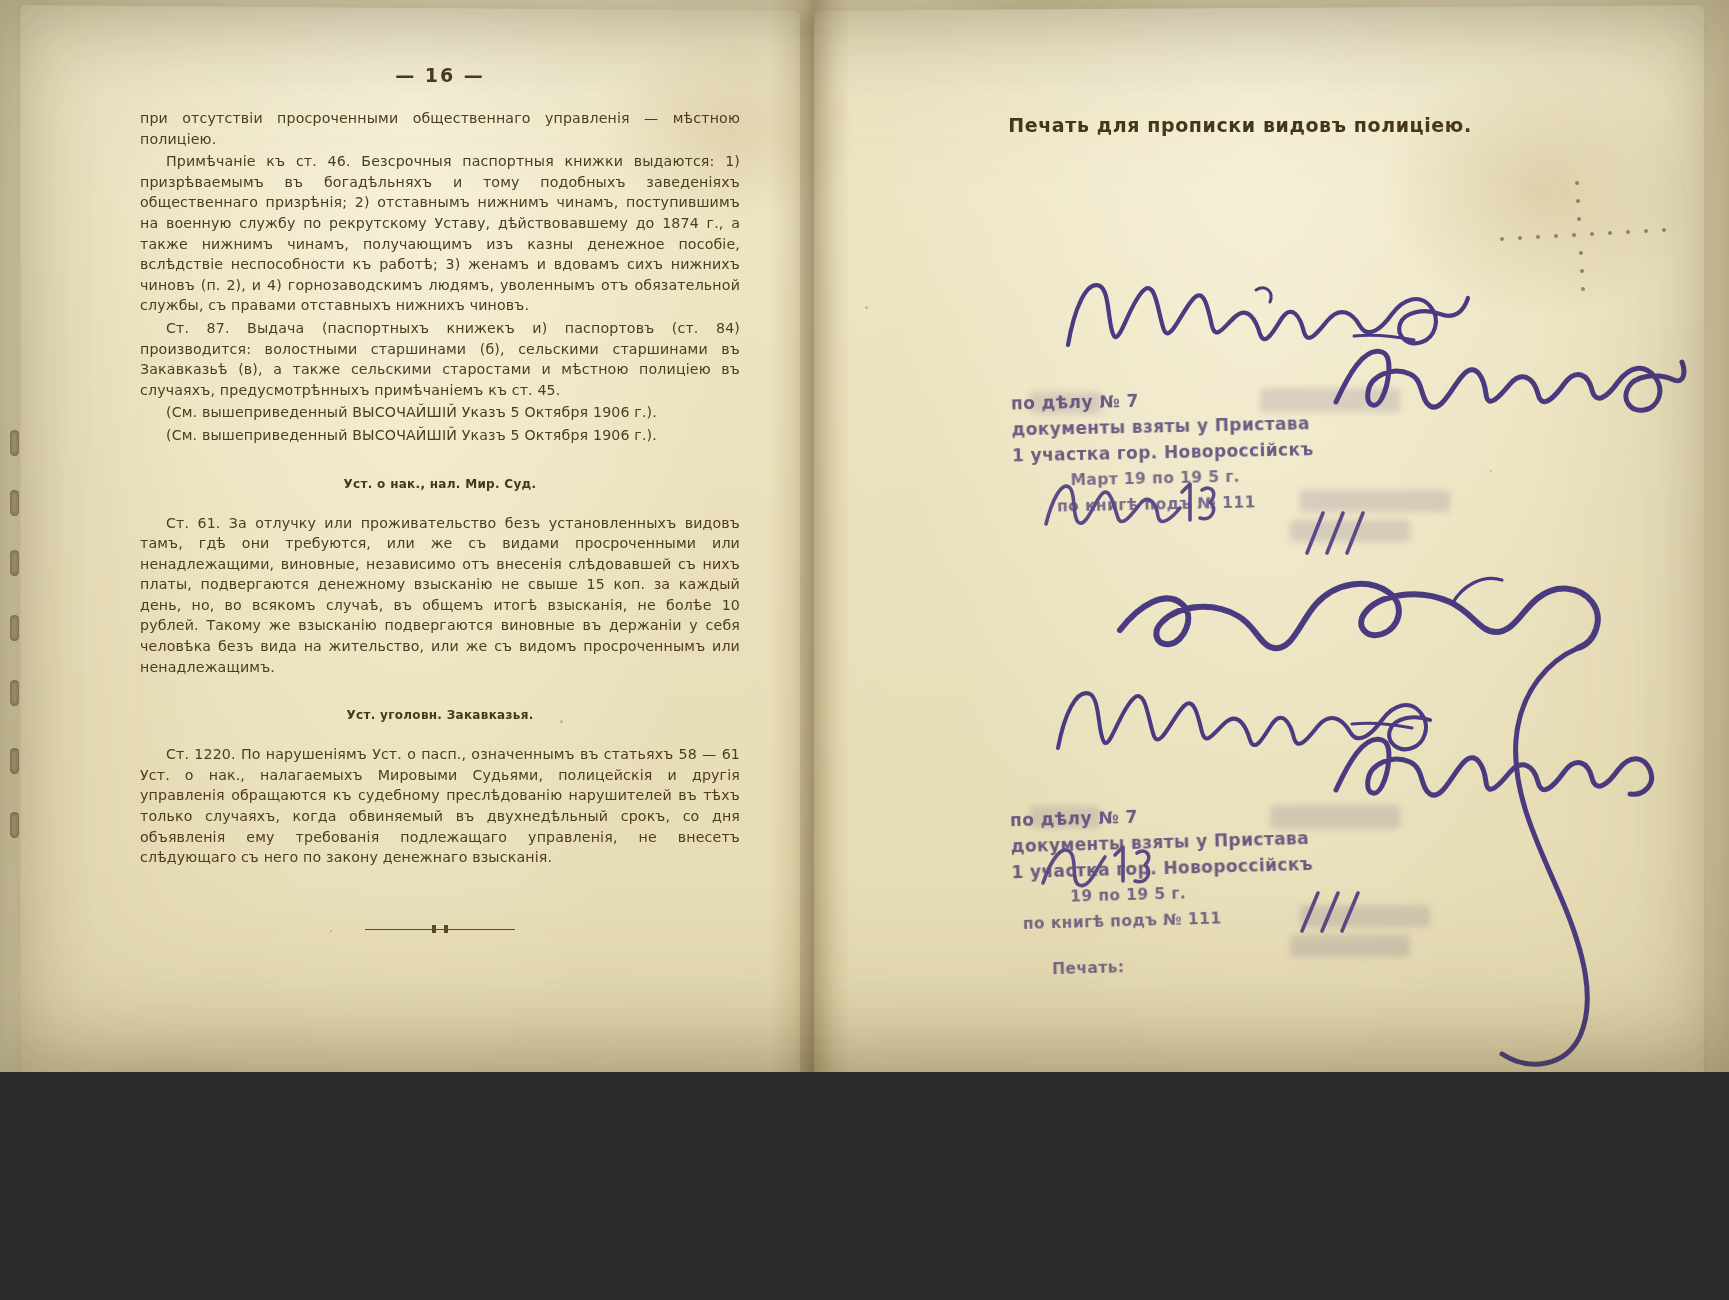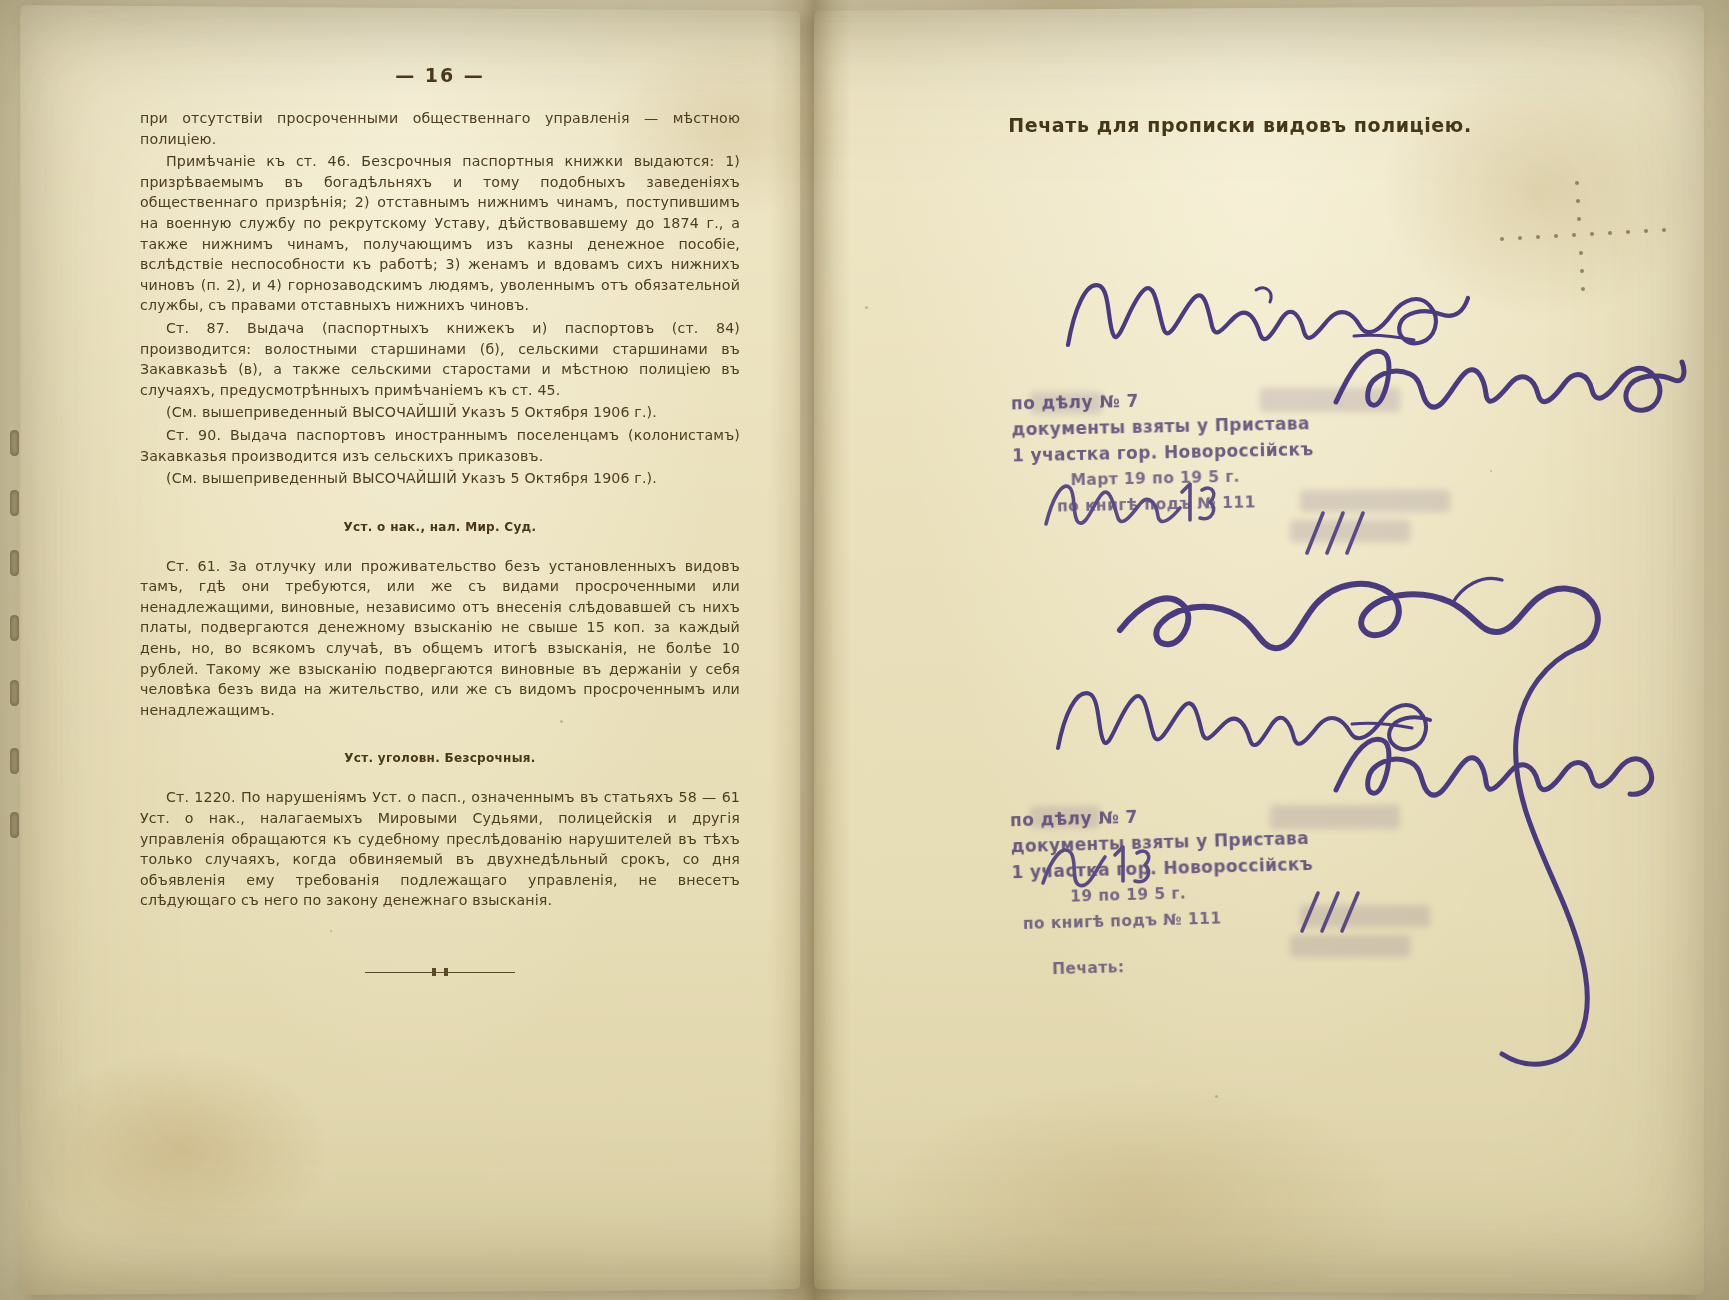--- a/index.html
+++ b/index.html
@@ -9,21 +9,21 @@
   }
   body {
     width: 1729px;
     height: 1300px;
     overflow: hidden;
     font-family: "Liberation Serif", serif;
   }
   .scan {
     position: relative;
     width: 1729px;
-    height: 1300px;
+    height: 1072px;
     background:
       radial-gradient(ellipse at 30% 20%, rgba(255,250,225,0.55) 0%, rgba(255,250,225,0) 55%),
       radial-gradient(ellipse at 75% 70%, rgba(250,240,205,0.45) 0%, rgba(250,240,205,0) 60%),
       linear-gradient(100deg, #d9cfa8 0%, #e4dbb6 12%, #ece3c1 30%, #e7dcb8 48%, #d8cca4 54%, #e9dfbb 62%, #efe6c6 78%, #e0d5ae 94%, #cfc49c 100%);
     overflow: hidden;
   }
   
   .scan:before {
     content: "";
     position: absolute;
@@ -260,28 +260,27 @@
     <div class="page-num">— 16 —</div>
 
     <div style="height:22px"></div>
 
     <p class="para">при отсутствіи просроченными общественнаго управленія — мѣстною полиціею.</p>
     <p class="para indent ital" style="font-style:normal;">Примѣчаніе къ ст. 46. Безсрочныя паспортныя книжки выдаются: 1) призрѣваемымъ въ богадѣльняхъ и тому подобныхъ заведеніяхъ общественнаго призрѣнія; 2) отставнымъ нижнимъ чинамъ, поступившимъ на военную службу по рекрутскому Уставу, дѣйствовавшему до 1874 г., а также нижнимъ чинамъ, получающимъ изъ казны денежное пособіе, вслѣдствіе неспособности къ работѣ; 3) женамъ и вдовамъ сихъ нижнихъ чиновъ (п. 2), и 4) горнозаводскимъ людямъ, уволеннымъ отъ обязательной службы, съ правами отставныхъ нижнихъ чиновъ.</p>
 
 
     <p class="para indent">Ст. 87. Выдача (паспортныхъ книжекъ и) паспортовъ (ст. 84) производится: волостными старшинами (б), сельскими старшинами въ Закавказьѣ (в), а также сельскими старостами и мѣстною полиціею въ случаяхъ, предусмотрѣнныхъ примѣчаніемъ къ ст. 45.</p>
     <p class="para indent">(См. вышеприведенный ВЫСОЧАЙШІЙ Указъ 5 Октября 1906 г.).</p>
-    <p class="para indent">Ст. 90. Выдача паспортовъ иностраннымъ поселенцамъ (колонистамъ) Закавказья производится изъ сельскихъ приказовъ.</p>
     <p class="para indent">(См. вышеприведенный ВЫСОЧАЙШІЙ Указъ 5 Октября 1906 г.).</p>
 
     <h2 class="head small">Уст. о нак., нал. Мир. Суд.</h2>
 
     <p class="para indent">Ст. 61. За отлучку или проживательство безъ установленныхъ видовъ тамъ, гдѣ они требуются, или же съ видами просроченными или ненадлежащими, виновные, независимо отъ внесенія слѣдовавшей съ нихъ платы, подвергаются денежному взысканію не свыше 15 коп. за каждый день, но, во всякомъ случаѣ, въ общемъ итогѣ взысканія, не болѣе 10 рублей. Такому же взысканію подвергаются виновные въ держаніи у себя человѣка безъ вида на жительство, или же съ видомъ просроченнымъ или ненадлежащимъ.</p>
 
-    <h2 class="head small">Уст. уголовн. Безсрочныя.</h2>
+    <h2 class="head small">Уст. уголовн. Закавказья.</h2>
 
     <p class="para indent">Ст. 1220. По нарушеніямъ Уст. о пасп., означеннымъ въ статьяхъ 58 — 61 Уст. о нак., налагаемыхъ Мировыми Судьями, полицейскія и другія управленія обращаются къ судебному преслѣдованію нарушителей въ тѣхъ только случаяхъ, когда обвиняемый въ двухнедѣльный срокъ, со дня объявленія ему требованія подлежащаго управленія, не внесетъ слѣдующаго съ него по закону денежнаго взысканія.</p>
 
     <div class="divider"></div>
   </div>
 
   <div class="page" style="left:900px; top:64px; width:760px;">
     <div style="height:50px"></div>
     <div class="rp-title" style="text-align:center; width:680px;">Печать для прописки видовъ полиціею.</div>
   </div>

